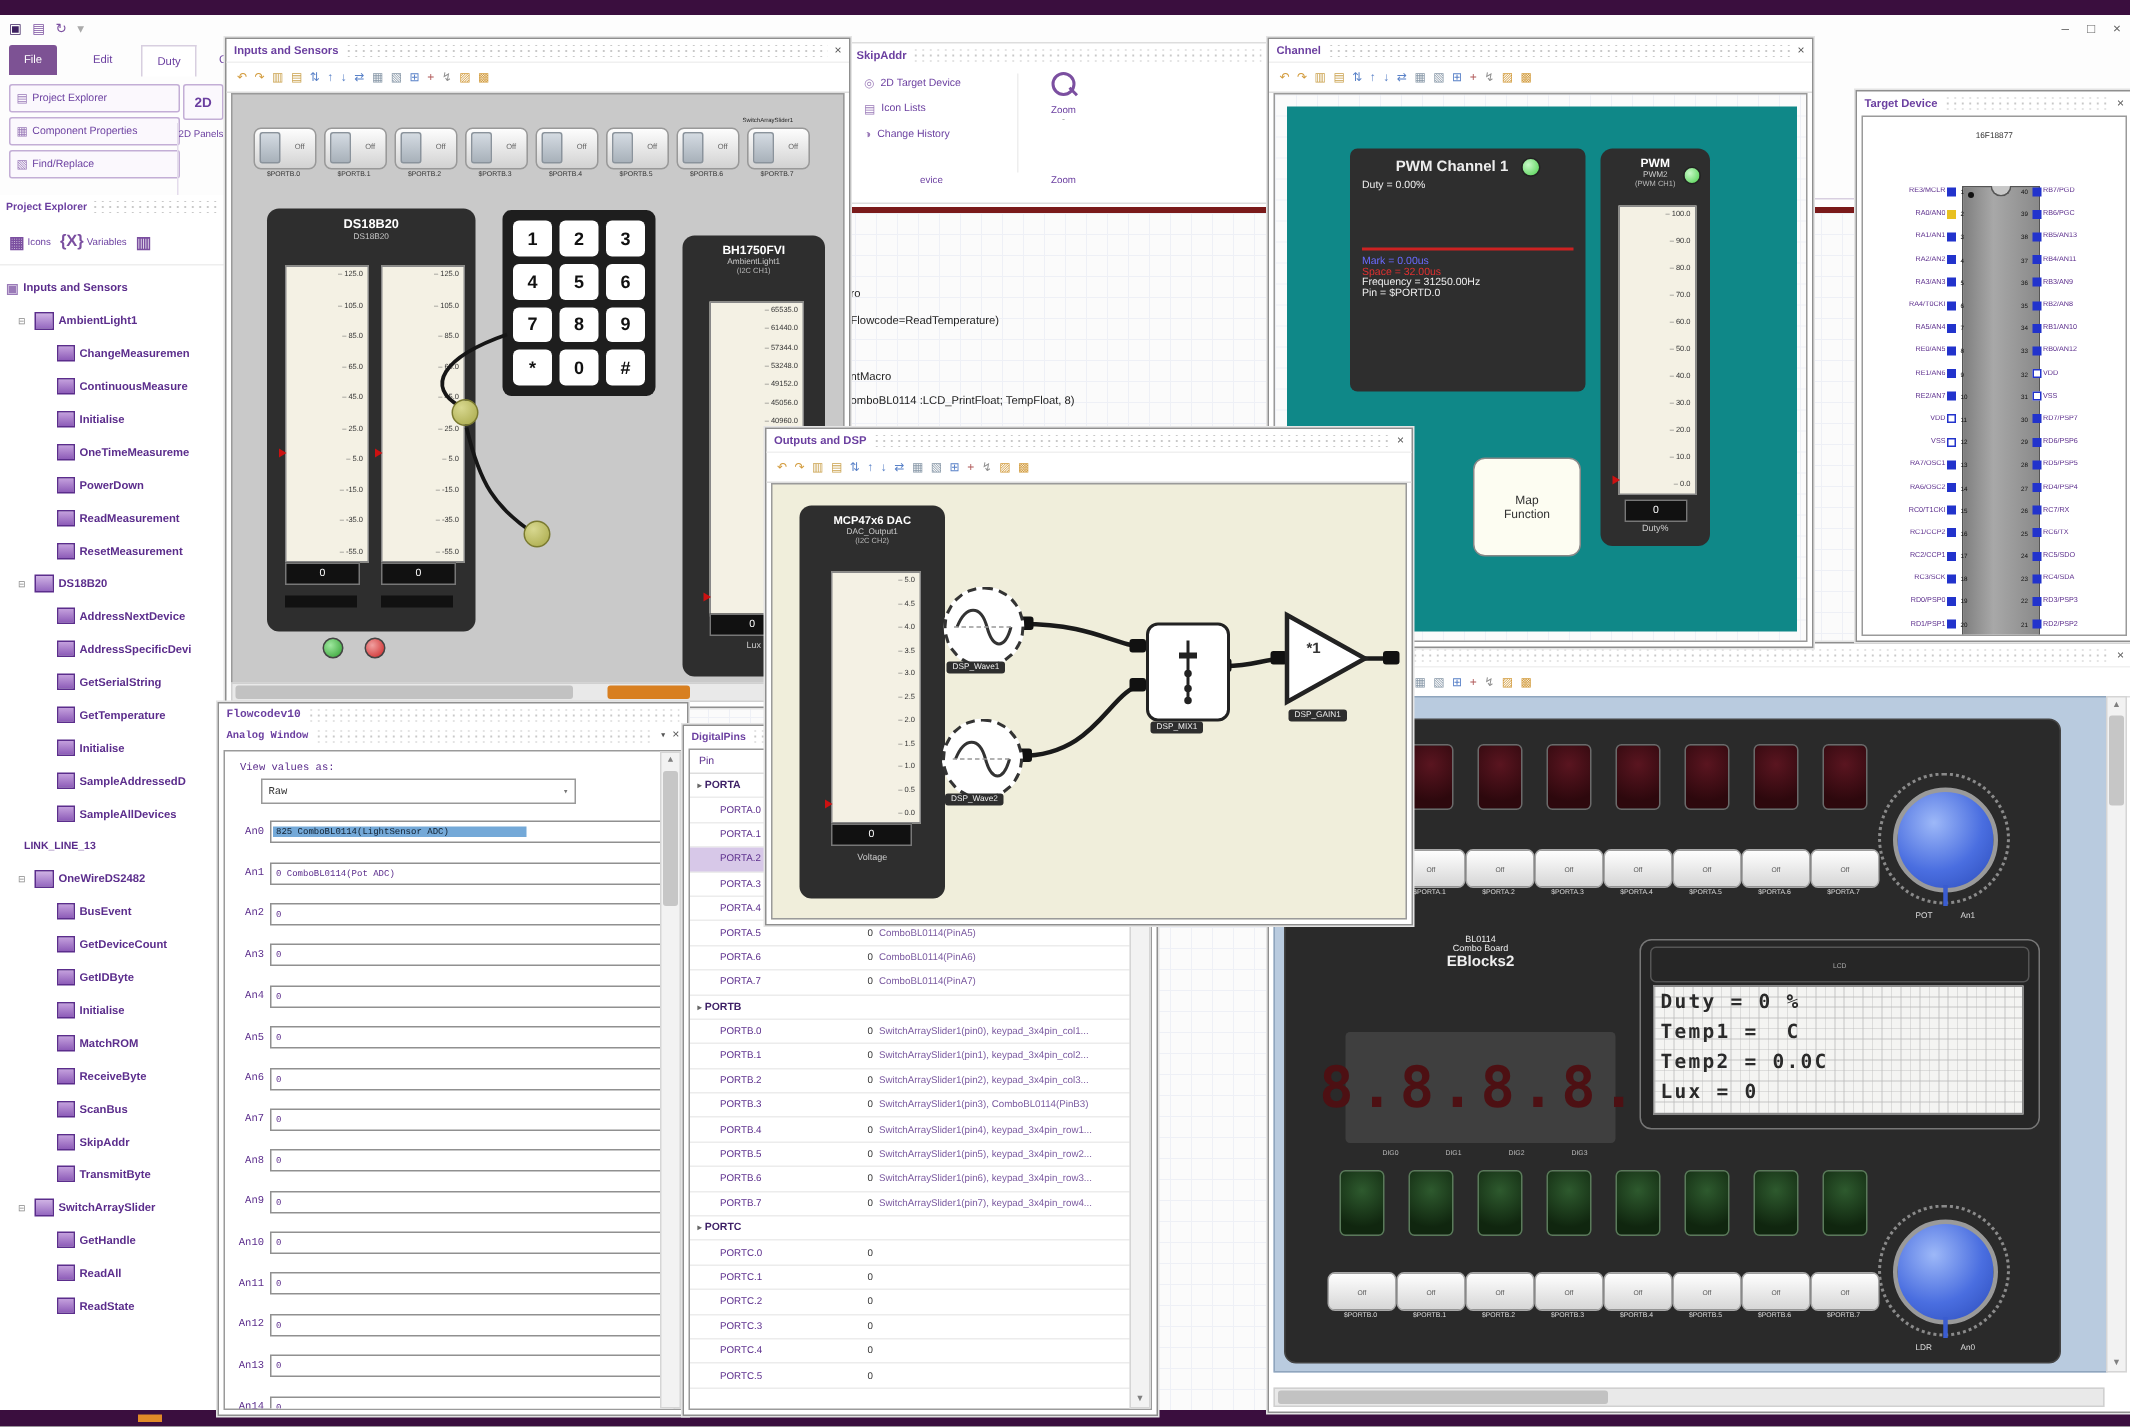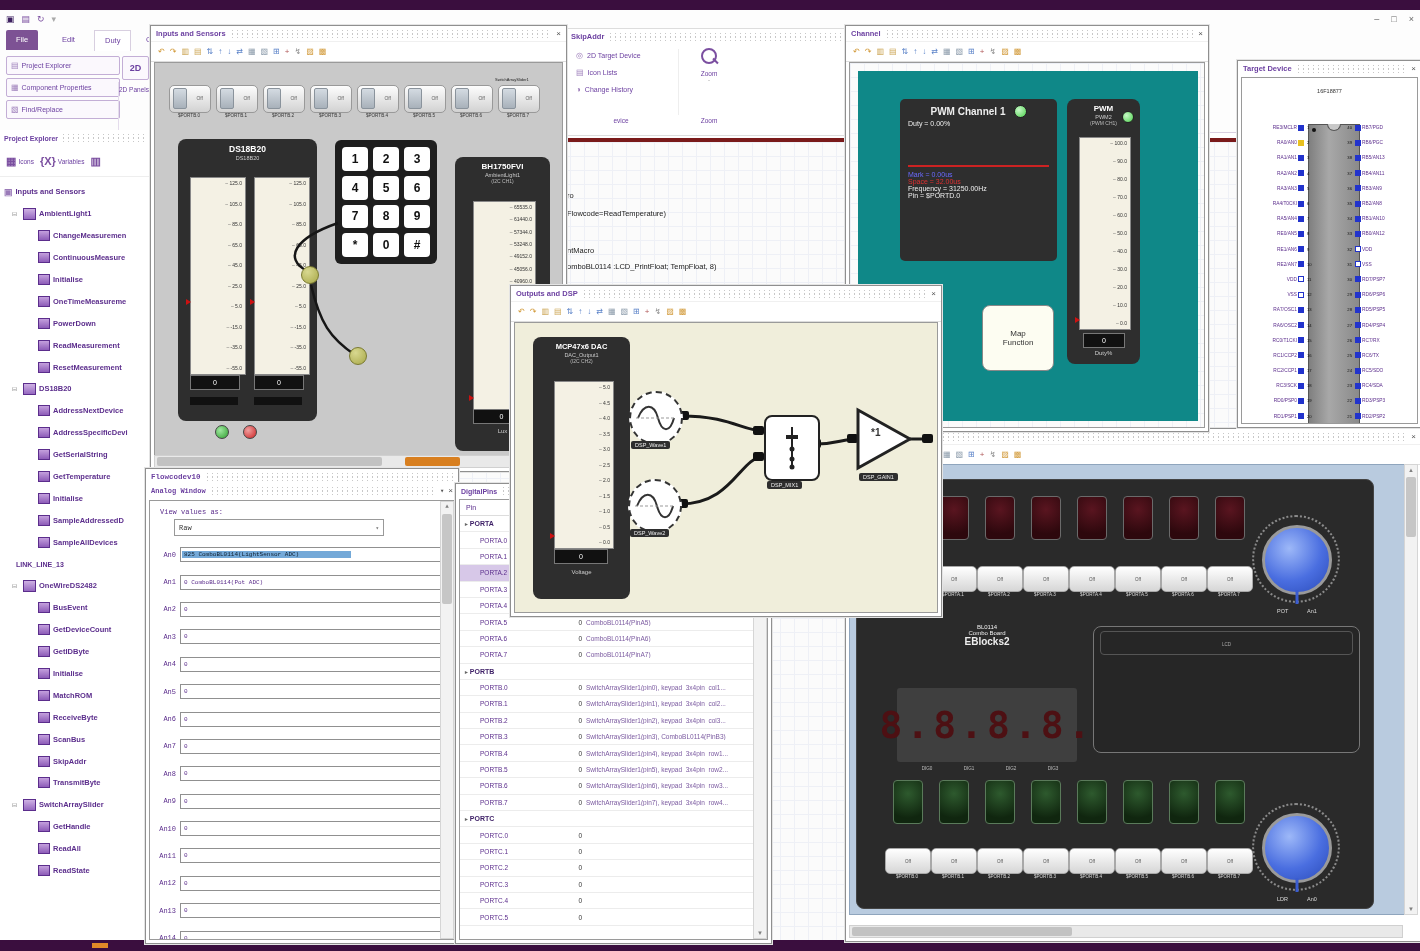--- a/index.html
+++ b/index.html
@@ -526,20 +526,29 @@
         <div class="dig" style="top: 286px; left: 50px;">DIG0</div>
             <div class="dig" style="top: 286px; left: 92px;">DIG1</div>
             <div class="dig" style="top: 286px; left: 134px;">DIG2</div>
             <div class="dig" style="top: 286px; left: 176px;">DIG3</div>
           </div>
 
         <div class="abs" style="left:236px;top:146px;width:265px;height:125px;background:#262626;border:1px solid #777;border-radius:8px;">
           <div class="abs" style="left:6px;top:4px;right:6px;height:22px;border:1px solid #555;border-radius:4px;text-align:center;">
             <span style="font-size:4.5px;color:#aaa;line-height:10px;">LCD</span>
           </div>
+          <div class="abs" style="left:8px;top:30px;width:247px;height:86px;background:#f4f4f2;border:1px solid #888;padding:1px 4px;box-sizing:border-box;
+               background-image:repeating-linear-gradient(90deg,rgba(185,185,185,.4) 0 1px,transparent 1px 6.3px),repeating-linear-gradient(0deg,rgba(185,185,185,.4) 0 1px,transparent 1px 7px);">
+            <div>
+                <div class="lcdline">Duty = 0 %</div>
+                <div class="lcdline">Temp1 =  C</div>
+                <div class="lcdline">Temp2 = 0.0C</div>
+                <div class="lcdline">Lux = 0</div>
+              </div>
+          </div>
         </div>
 
         <div>
 
         <div class="bled grn" style="top: 300px; left: 36px;"></div>
             <div class="bled grn" style="top: 300px; left: 82px;"></div>
             <div class="bled grn" style="top: 300px; left: 128px;"></div>
             <div class="bled grn" style="top: 300px; left: 174px;"></div>
             <div class="bled grn" style="top: 300px; left: 220px;"></div>
             <div class="bled grn" style="top: 300px; left: 266px;"></div>

